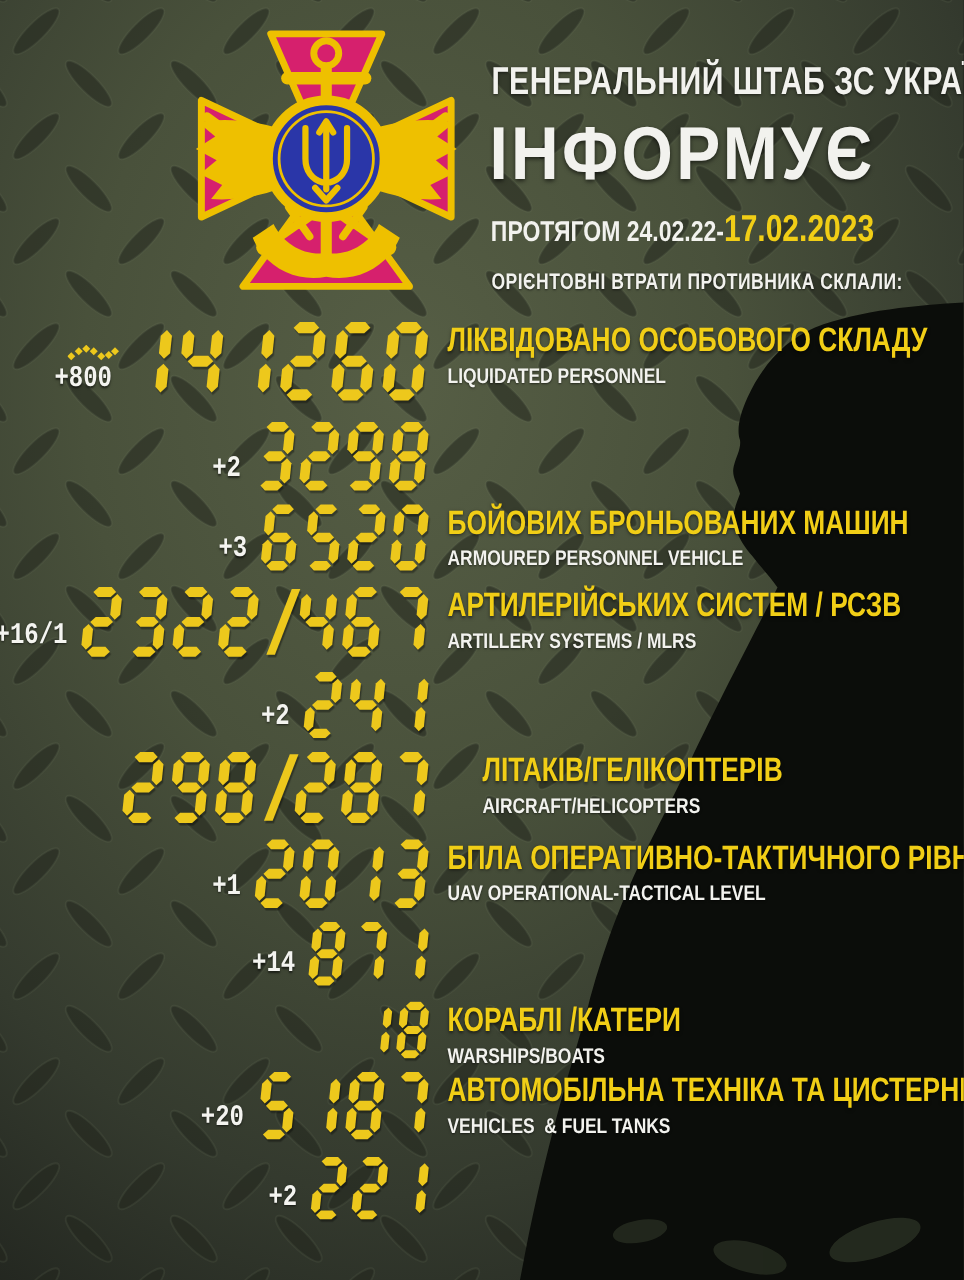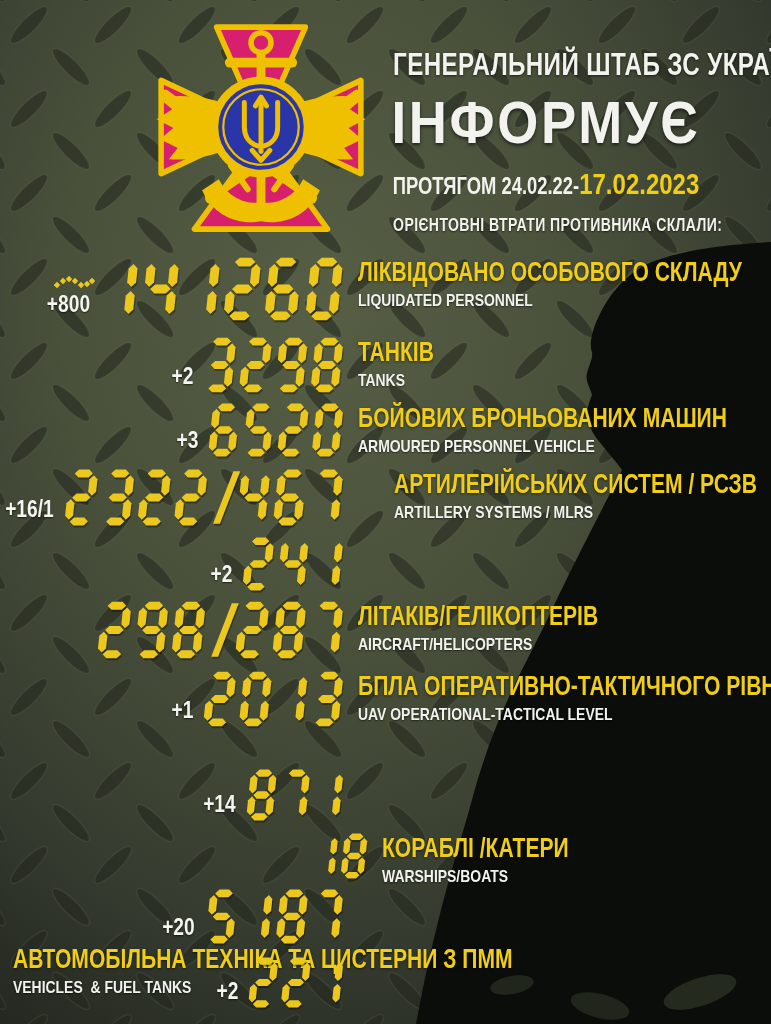--- a/index.html
+++ b/index.html
@@ -16,21 +16,21 @@
   .h2{font-size:60px;font-weight:bold;line-height:66px;margin-top:6px;letter-spacing:3px;
       transform:scaleX(.88);text-shadow:0 2px 4px rgba(0,0,0,.6);white-space:pre;}
   .h3{margin-top:12px;line-height:32px;white-space:pre;transform:scaleX(.8);}
   .h3a{font-size:23px;font-weight:bold;color:#f2f2ee;vertical-align:baseline;}
   .h3b{font-size:30px;font-weight:bold;color:#f1ce16;vertical-align:baseline;}
   .h4{font-size:18px;font-weight:bold;line-height:24px;margin-top:8px;letter-spacing:.5px;
       white-space:pre;text-shadow:0 1px 2px rgba(0,0,0,.6);}
   .rows{position:absolute;left:0;top:257px;width:771px;}
   .row{display:flex;align-items:flex-start;}
   .num-col{width:345px;display:flex;justify-content:flex-end;align-items:flex-end;flex:none;}
-  .delta-wrap{display:flex;flex-direction:column;align-items:flex-end;margin-right:9px;margin-bottom:4px;}
+  .delta-wrap{display:flex;flex-direction:column;align-items:flex-end;margin-right:9px;margin-bottom:4px;font-family:Liberation Mono, monospace;}
   .delta{color:#f4f4f0;font-weight:bold;font-size:24px;line-height:26px;display:inline-block;
          transform:scaleX(.8);transform-origin:100% 100%;text-shadow:0 1px 2px rgba(0,0,0,.6);white-space:pre;}
   .tilde{margin-bottom:1px;transform:translateX(6px);}
   .digits{display:block;filter:drop-shadow(1px 2px 0 rgba(0,0,0,.35));}
   .label-col{margin-left:13px;padding-top:1px;}
   .label-uk{color:#f1ce16;font-size:27px;font-weight:bold;line-height:29px;display:inline-block;
             transform:scaleX(.78);transform-origin:0 0;white-space:pre;text-shadow:0 1px 3px rgba(0,0,0,.55);}
   .label-en{color:#f2f2ee;font-size:17px;font-weight:bold;line-height:19px;display:block;margin-top:4px;
             transform:scaleX(.82);transform-origin:0 0;white-space:pre;text-shadow:0 1px 2px rgba(0,0,0,.55);}
 </style>
@@ -201,21 +201,20 @@
                 <polygon points="236,11 243,18 243,40 236,47 229,40 229,18"></polygon>
                 <polygon points="236,53 243,60 243,82 236,89 229,82 229,60"></polygon>
                 <polygon points="202,92 209,85 227,85 234,92 227,99 209,99"></polygon>
                 <polygon points="200,53 207,60 207,82 200,89 193,82 193,60"></polygon>
                 <polygon points="200,11 207,18 207,40 200,47 193,40 193,18"></polygon>
                 <polygon points="202,50 209,43 227,43 234,50 227,57 209,57"></polygon>
               </g>
             </svg>
           </div>
         </div>
-        <div class="label-col"><span class="label-uk">ТАНКІВ</span><span class="label-en">TANKS</span></div>
       </div>
       <div class="row" style="height: 66px;">
         <div class="num-col">
           <div class="delta-wrap">
             <span class="delta">+3</span>
           </div>
           <div>
             <svg class="digits" width="138" height="54" viewBox="0 0 256 100">
               <g fill="#edc81c" transform="translate(11,0) skewX(-6)">
                 <polygon points="10,8 17,1 35,1 42,8 35,15 17,15"></polygon>
@@ -239,21 +238,21 @@
                 <polygon points="236,53 243,60 243,82 236,89 229,82 229,60"></polygon>
                 <polygon points="202,92 209,85 227,85 234,92 227,99 209,99"></polygon>
                 <polygon points="200,53 207,60 207,82 200,89 193,82 193,60"></polygon>
                 <polygon points="200,11 207,18 207,40 200,47 193,40 193,18"></polygon>
               </g>
             </svg>
           </div>
         </div>
         <div class="label-col"><span class="label-uk">БОЙОВИХ БРОНЬОВАНИХ МАШИН</span><span class="label-en">ARMOURED PERSONNEL VEHICLE</span></div>
       </div>
-      <div class="row" style="height: 68px; gap: 36px;">
+      <div class="row" style="height: 68px;">
         <div class="num-col">
           <div class="delta-wrap">
             <span class="delta">+16/1</span>
           </div>
           <div>
             <svg class="digits" width="282" height="57" viewBox="0 0 494 100">
               <g fill="#edc81c" transform="translate(11,0) skewX(-6)">
                 <polygon points="10,8 17,1 35,1 42,8 35,15 17,15"></polygon>
                 <polygon points="44,11 51,18 51,40 44,47 37,40 37,18"></polygon>
                 <polygon points="10,50 17,43 35,43 42,50 35,57 17,57"></polygon>
@@ -311,21 +310,21 @@
                 <polygon points="74,50 81,43 99,43 106,50 99,57 81,57"></polygon>
                 <polygon points="108,11 115,18 115,40 108,47 101,40 101,18"></polygon>
                 <polygon points="108,53 115,60 115,82 108,89 101,82 101,60"></polygon>
                 <polygon points="172,11 179,18 179,40 172,47 165,40 165,18"></polygon>
                 <polygon points="172,53 179,60 179,82 172,89 165,82 165,60"></polygon>
               </g>
             </svg>
           </div>
         </div>
       </div>
-      <div class="row" style="height: 70px;">
+      <div class="row" style="height: 70px; gap: 28px;">
         <div class="num-col">
           <div>
             <svg class="digits" width="249" height="58" viewBox="0 0 430 100">
               <g fill="#edc81c" transform="translate(11,0) skewX(-6)">
                 <polygon points="10,8 17,1 35,1 42,8 35,15 17,15"></polygon>
                 <polygon points="44,11 51,18 51,40 44,47 37,40 37,18"></polygon>
                 <polygon points="10,50 17,43 35,43 42,50 35,57 17,57"></polygon>
                 <polygon points="8,53 15,60 15,82 8,89 1,82 1,60"></polygon>
                 <polygon points="10,92 17,85 35,85 42,92 35,99 17,99"></polygon>
                 <polygon points="74,8 81,1 99,1 106,8 99,15 81,15"></polygon>
@@ -388,21 +387,21 @@
                 <polygon points="236,11 243,18 243,40 236,47 229,40 229,18"></polygon>
                 <polygon points="202,50 209,43 227,43 234,50 227,57 209,57"></polygon>
                 <polygon points="236,53 243,60 243,82 236,89 229,82 229,60"></polygon>
                 <polygon points="202,92 209,85 227,85 234,92 227,99 209,99"></polygon>
               </g>
             </svg>
           </div>
         </div>
         <div class="label-col"><span class="label-uk">БПЛА ОПЕРАТИВНО-ТАКТИЧНОГО РІВНЯ</span><span class="label-en">UAV OPERATIONAL-TACTICAL LEVEL</span></div>
       </div>
-      <div class="row" style="height: 64px; margin-top: 32px;">
+      <div class="row" style="height: 64px;">
         <div class="num-col">
           <div class="delta-wrap">
             <span class="delta">+14</span>
           </div>
           <div>
             <svg class="digits" width="100" height="52" viewBox="0 0 192 100">
               <g fill="#edc81c" transform="translate(11,0) skewX(-6)">
                 <polygon points="10,8 17,1 35,1 42,8 35,15 17,15"></polygon>
                 <polygon points="44,11 51,18 51,40 44,47 37,40 37,18"></polygon>
                 <polygon points="44,53 51,60 51,82 44,89 37,82 37,60"></polygon>
@@ -413,41 +412,41 @@
                 <polygon points="74,8 81,1 99,1 106,8 99,15 81,15"></polygon>
                 <polygon points="108,11 115,18 115,40 108,47 101,40 101,18"></polygon>
                 <polygon points="108,53 115,60 115,82 108,89 101,82 101,60"></polygon>
                 <polygon points="172,11 179,18 179,40 172,47 165,40 165,18"></polygon>
                 <polygon points="172,53 179,60 179,82 172,89 165,82 165,60"></polygon>
               </g>
             </svg>
           </div>
         </div>
       </div>
-      <div class="row" style="height: 56px; margin-left: 24px;">
+      <div class="row" style="height: 56px;">
         <div class="num-col">
           <div>
             <svg class="digits" width="59" height="46" viewBox="0 0 128 100">
               <g fill="#edc81c" transform="translate(11,0) skewX(-6)">
                 <polygon points="44,11 51,18 51,40 44,47 37,40 37,18"></polygon>
                 <polygon points="44,53 51,60 51,82 44,89 37,82 37,60"></polygon>
                 <polygon points="74,8 81,1 99,1 106,8 99,15 81,15"></polygon>
                 <polygon points="108,11 115,18 115,40 108,47 101,40 101,18"></polygon>
                 <polygon points="108,53 115,60 115,82 108,89 101,82 101,60"></polygon>
                 <polygon points="74,92 81,85 99,85 106,92 99,99 81,99"></polygon>
                 <polygon points="72,53 79,60 79,82 72,89 65,82 65,60"></polygon>
                 <polygon points="72,11 79,18 79,40 72,47 65,40 65,18"></polygon>
                 <polygon points="74,50 81,43 99,43 106,50 99,57 81,57"></polygon>
               </g>
             </svg>
           </div>
         </div>
         <div class="label-col"><span class="label-uk">КОРАБЛІ /КАТЕРИ</span><span class="label-en">WARSHIPS/BOATS</span></div>
       </div>
-      <div class="row" style="height: 68px; flex-direction: column;">
+      <div class="row" style="height: 68px;">
         <div class="num-col">
           <div class="delta-wrap">
             <span class="delta">+20</span>
           </div>
           <div>
             <svg class="digits" width="141" height="55" viewBox="0 0 256 100">
               <g fill="#edc81c" transform="translate(11,0) skewX(-6)">
                 <polygon points="10,8 17,1 35,1 42,8 35,15 17,15"></polygon>
                 <polygon points="8,11 15,18 15,40 8,47 1,40 1,18"></polygon>
                 <polygon points="10,50 17,43 35,43 42,50 35,57 17,57"></polygon>

